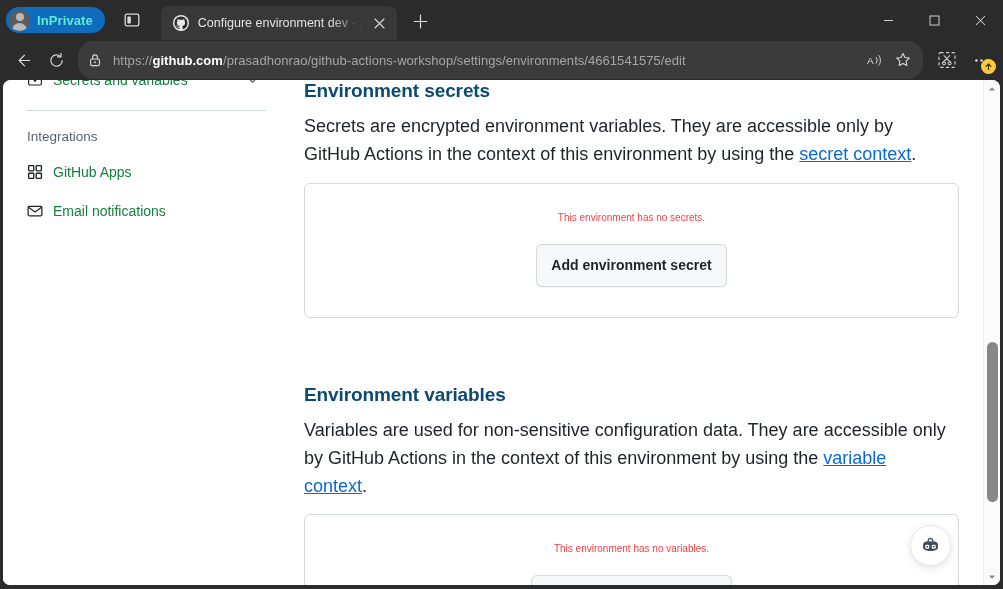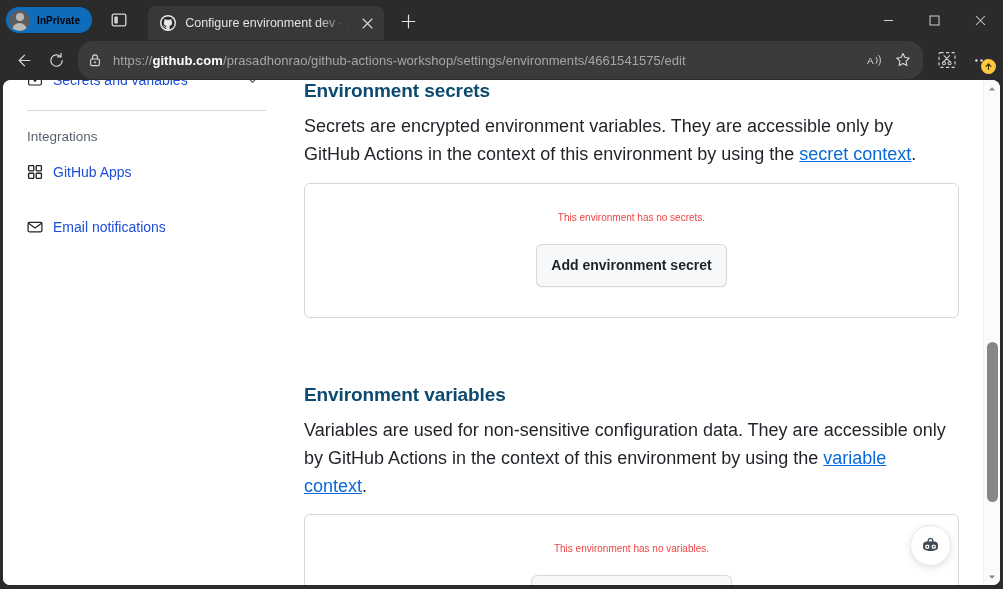--- a/index.html
+++ b/index.html
@@ -47,21 +47,21 @@
     content: ""; position: absolute;
     width: 8px; height: 8px; border-radius: 50%;
     background: #b9b9b9; left: 6.5px; top: 3.5px;
   }
   .inprivate-avatar::after {
     content: ""; position: absolute;
     width: 15px; height: 9px; border-radius: 8px 8px 0 0;
     background: #b9b9b9; left: 3px; top: 13.5px;
   }
   .inprivate-label {
-    color: #000000; font-size: 10px; font-weight: 600;
+    color: #5eead4; font-size: 13px; font-weight: 600;
     letter-spacing: .1px; white-space: nowrap;
   }
 
   .split-btn {
     width: 30px; height: 30px;
     margin: 0 4px 5px 12px;
     display: flex; align-items: center; justify-content: center;
     border-radius: 5px; cursor: pointer;
   }
   .split-btn svg { opacity: .92; }
@@ -184,21 +184,21 @@
   .sidebar {
     width: 279px; flex: 0 0 279px;
     background: #ffffff;
     padding: 0 16px 0 24px;
     position: relative;
   }
   .side-item {
     display: flex; align-items: center;
     gap: 10px;
     height: 32px;
-    font-size: 14px; color: #1d4ed8;
+    font-size: 14px; color: #15803d;
     cursor: pointer;
     border-radius: 6px;
     padding: 0 8px;
     margin-left: -8px;
   }
   .side-item.clipped {
     margin-top: -16px;
     height: 32px;
   }
   .side-icon { width: 16px; height: 16px; flex: 0 0 16px;
@@ -207,21 +207,21 @@
   .chev { width: 12px; flex: 0 0 12px; display: flex; align-items: center; justify-content: center;}
   .side-divider {
     height: 1px; background: #d1d9e0;
     margin: 14px 0 18px 0;
   }
   .side-heading {
     font-size: 13.5px; color: #59636e;
     margin-bottom: 12px;
     padding-left: 0px;
   }
-  .side-list { display: flex; flex-direction: column; gap: 23px; }
+  .side-list { display: flex; flex-direction: column; gap: 7px; }
 
   
   .main {
     flex: 1 1 auto;
     padding: 0 24px 0 22px;
     min-width: 0;
   }
   .section { margin-bottom: 0; }
   .sec-title {
     font-size: 19px; font-weight: 600; color: #0c4a6e;

